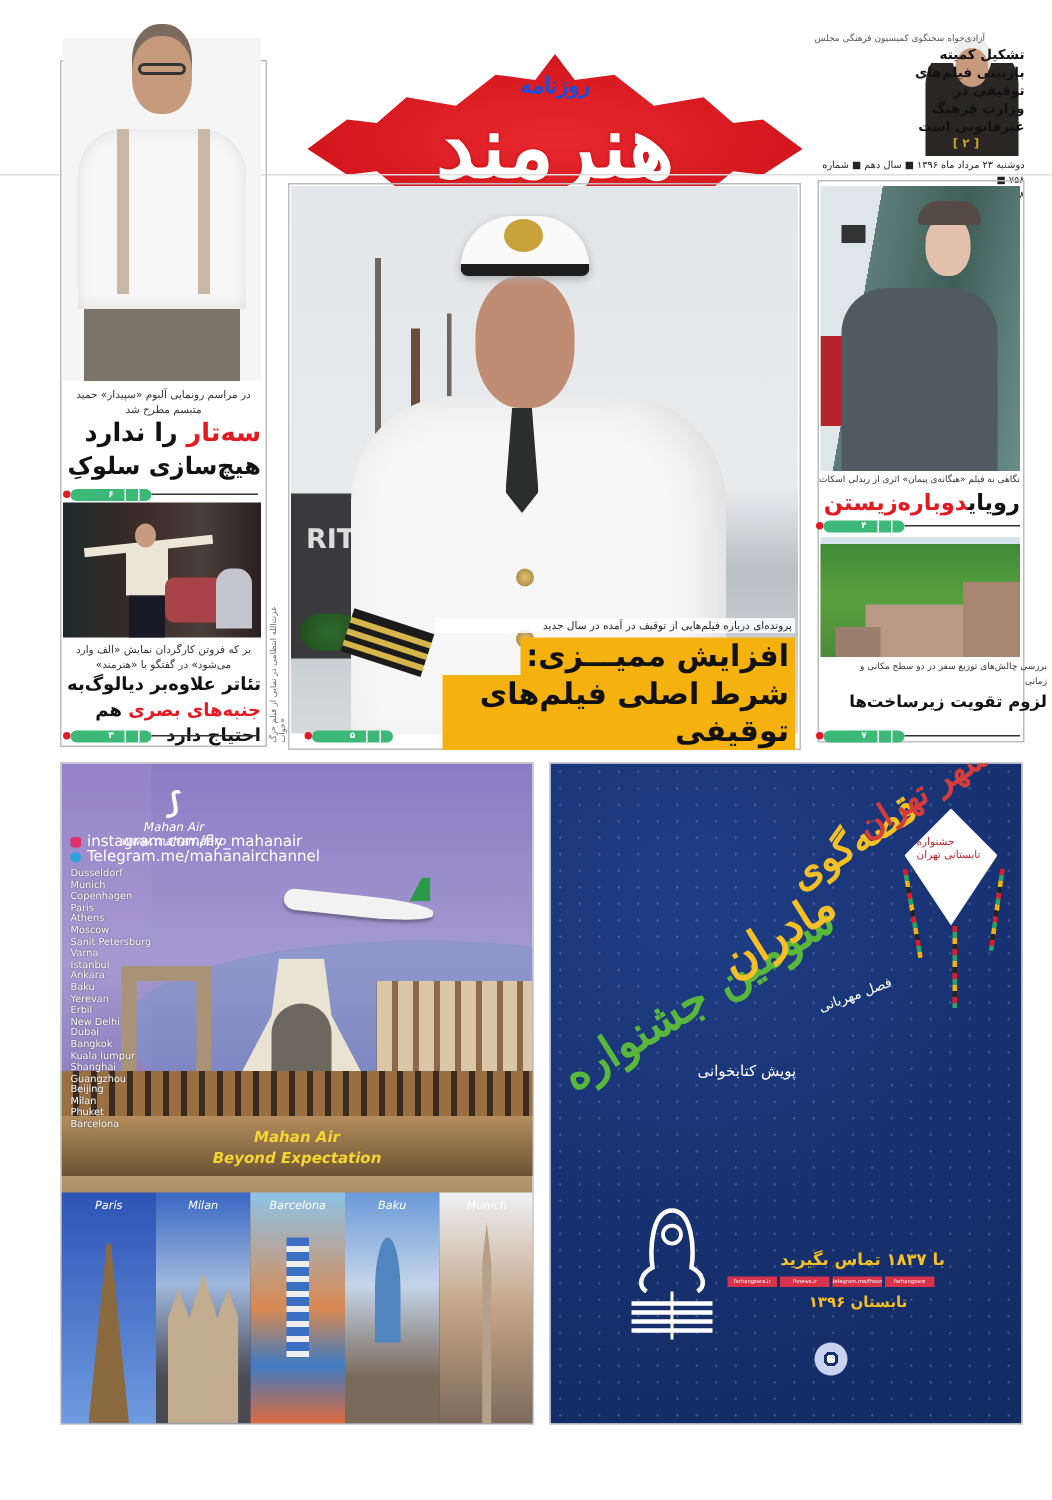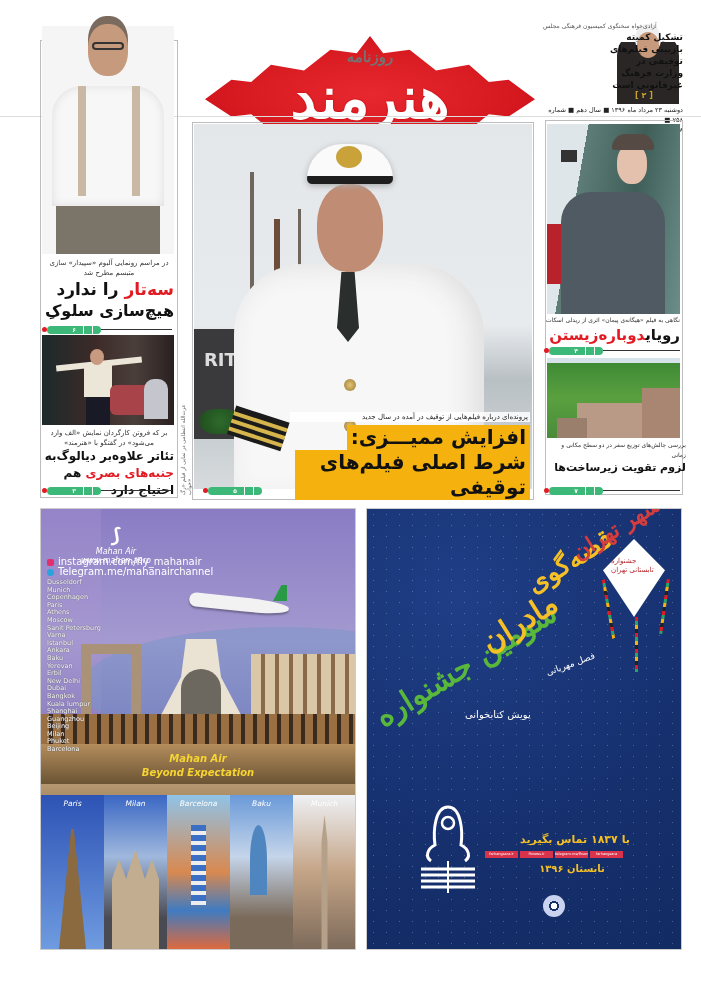--- a/index.html
+++ b/index.html
@@ -6,21 +6,21 @@
   body { width: 701px; height: 1000px; background: #fff; font-family: "DejaVu Sans", sans-serif; position: relative; overflow: hidden; }
   .abs { position: absolute; }
   .rtl { direction: rtl; text-align: right; }
   .center { text-align: center; }
   .frame { border: 1px solid #bdbdbd; }
 
   
   .masthead { left: 205px; top: 18px; width: 330px; height: 145px; }
   .mast-bg { position: absolute; inset: 18px 0 12px 0; background: radial-gradient(ellipse at center, #e8282f 0%, #d3161d 70%, #c91015 100%);
     clip-path: polygon(0% 55%, 8% 38%, 14% 40%, 20% 25%, 30% 30%, 38% 12%, 46% 15%, 50% 0%, 54% 15%, 62% 12%, 70% 30%, 80% 25%, 86% 40%, 92% 38%, 100% 55%, 92% 70%, 86% 68%, 80% 82%, 70% 78%, 62% 92%, 54% 88%, 50% 100%, 46% 88%, 38% 92%, 30% 78%, 20% 82%, 14% 68%, 8% 70%); }
-  .mast-small { position: absolute; left: 0; right: 0; top: 30px; color: #737373; font-size: 15px; font-weight: bold; text-align: center; font-family: "DejaVu Serif", serif; }
+  .mast-small { position: absolute; left: 0; right: 0; top: 30px; color: #1d4ed8; font-size: 15px; font-weight: bold; text-align: center; font-family: "DejaVu Serif", serif; }
   .mast-title { position: absolute; left: 0; right: 0; top: 46px; color: #fff; font-size: 58px; font-weight: bold; text-align: center; font-family: "DejaVu Serif", serif; letter-spacing: 2px; text-shadow: 0 0 2px #b00; }
 
   
   .tr-teaser { left: 543px; top: 22px; width: 140px; }
   .tr-teaser .kicker { font-size: 6px; color: #555; }
   .tr-teaser .headline { font-size: 9px; font-weight: bold; line-height: 12px; color: #111; margin-top: 2px; width: 78px; }
   .tr-avatar { left: 617px; top: 28px; width: 62px; height: 76px; background: linear-gradient(#fff 0 18%, #2a2626 18% 100%); border-radius: 28px 28px 0 0; }
   .tr-avatar::before { content: ""; position: absolute; left: 20px; top: 4px; width: 22px; height: 26px; background: #c89a7c; border-radius: 50%; box-shadow: 0 -6px 0 2px #eee; }
   .page-bracket { font-size: 8px; color: #c9a227; font-weight: bold; }
 
@@ -154,21 +154,21 @@
 <div class="abs col-left-frame frame"></div>
 <div class="abs man-photo">
   <div class="man-shirt"></div>
   <div class="man-strap" style="left:36px;"></div>
   <div class="man-strap" style="left:90px;"></div>
   <div class="man-head"></div>
   <div class="man-glasses"></div>
   <div class="man-pants"></div>
 </div>
 <div class="abs rtl" style="left:44px;top:258px;width:130px;">
-  <div class="caption-sm center">در مراسم رونمایی آلبوم «سپیدار» سازی متبسم مطرح شد</div>
+  <div class="caption-sm center">در مراسم رونمایی آلبوم «سپیدار» حمید متبسم مطرح شد</div>
   <div class="hl-big"><span class="red">سه‌تار</span> <span>را ندارد</span></div>
   <div class="hl-big" style="font-size:16px;">هیچ‌سازی سلوکِ</div>
 </div>
 <div class="abs page-pill" style="left:42px;top:325px;width:130px;">
   <div class="dot"></div>
   <div class="bar" style="width:54px;">
       <span>۶</span>
       <i class="seg" style="left:36px"></i>
       <i class="seg" style="left:45px"></i>
     </div>
@@ -252,21 +252,21 @@
       <i class="seg" style="left:45px"></i>
     </div>
   <div class="line"></div>
 </div>
 
 <div class="abs hills-photo">
   <div class="ruin" style="left:30px;top:45px;width:70px;height:35px;"></div>
   <div class="ruin" style="left:95px;top:30px;width:38px;height:50px;background:#a88672;"></div>
   <div class="ruin" style="left:10px;top:60px;width:30px;height:20px;background:#9a7f6c;"></div>
 </div>
-<div class="abs rtl" style="left:552px;top:440px;width:134px;text-align:right;">
+<div class="abs rtl" style="left:564px;top:440px;width:134px;text-align:right;">
   <div class="caption-sm" style="font-size:6px;">بررسی چالش‌های توزیع سفر در دو سطح مکانی و زمانی</div>
   <div class="hl-big" style="font-size:11px;line-height:15px;">لزوم تقویت زیرساخت‌ها</div>
 </div>
 <div class="abs page-pill" style="left:544px;top:486px;width:136px;">
   <div class="dot"></div>
   <div class="bar" style="width:54px;">
       <span>۷</span>
       <i class="seg" style="left:36px"></i>
       <i class="seg" style="left:45px"></i>
     </div>

